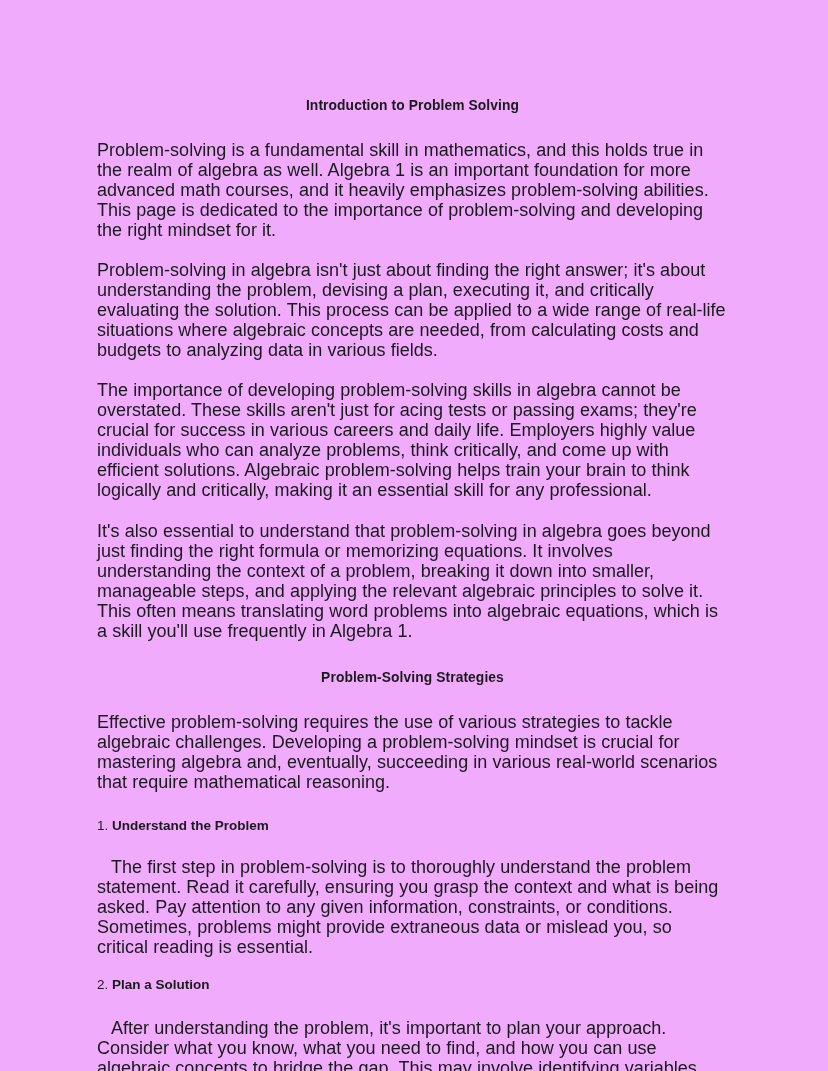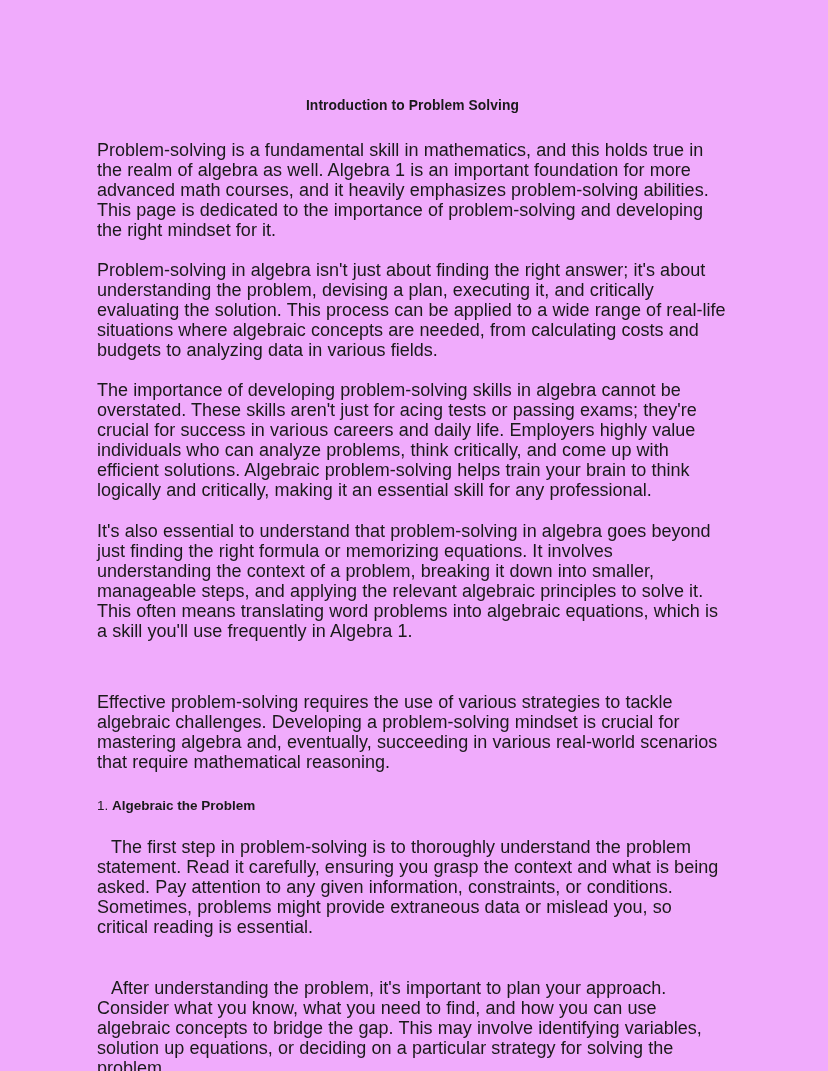--- a/index.html
+++ b/index.html
@@ -85,36 +85,40 @@
     <div class="gap-20"></div>
 
     <p class="body-text">The importance of developing problem-solving skills in algebra cannot be overstated. These skills aren't just for acing tests or passing exams; they're crucial for success in various careers and daily life. Employers highly value individuals who can analyze problems, think critically, and come up with efficient solutions. Algebraic problem-solving helps train your brain to think logically and critically, making it an essential skill for any professional.</p>
 
     <div class="gap-21"></div>
 
     <p class="body-text">It's also essential to understand that problem-solving in algebra goes beyond just finding the right formula or memorizing equations. It involves understanding the context of a problem, breaking it down into smaller, manageable steps, and applying the relevant algebraic principles to solve it. This often means translating word problems into algebraic equations, which is a skill you'll use frequently in Algebra 1.</p>
 
     <div class="gap-27"></div>
 
+    <h2 class="doc-heading">Problem-Solving Strategies</h2>
 
     <div class="gap-24"></div>
 
     <p class="body-text">Effective problem-solving requires the use of various strategies to tackle algebraic challenges. Developing a problem-solving mindset is crucial for mastering algebra and, eventually, succeeding in various real-world scenarios that require mathematical reasoning.</p>
 
     <div class="gap-24"></div>
 
     <h3 class="section-heading">
-      <span class="num">1.</span><span>&nbsp;</span><span class="title">Algebraic the Problem</span>
+      <span class="num">1.</span><span>&nbsp;</span><span class="title">Understand the Problem</span>
     </h3>
 
     <div class="gap-21"></div>
 
     <p class="body-text indented">The first step in problem-solving is to thoroughly understand the problem statement. Read it carefully, ensuring you grasp the context and what is being asked. Pay attention to any given information, constraints, or conditions. Sometimes, problems might provide extraneous data or mislead you, so critical reading is essential.</p>
 
     <div class="gap-18"></div>
 
+    <h3 class="section-heading">
+      <span class="num">2.</span><span>&nbsp;</span><span class="title">Plan a Solution</span>
+    </h3>
 
     <div class="gap-23"></div>
 
     <p class="body-text indented">After understanding the problem, it's important to plan your approach. Consider what you know, what you need to find, and how you can use algebraic concepts to bridge the gap. This may involve identifying variables, solution up equations, or deciding on a particular strategy for solving the problem.</p>
 
   </div>
 </div>
 
 </body></html>

